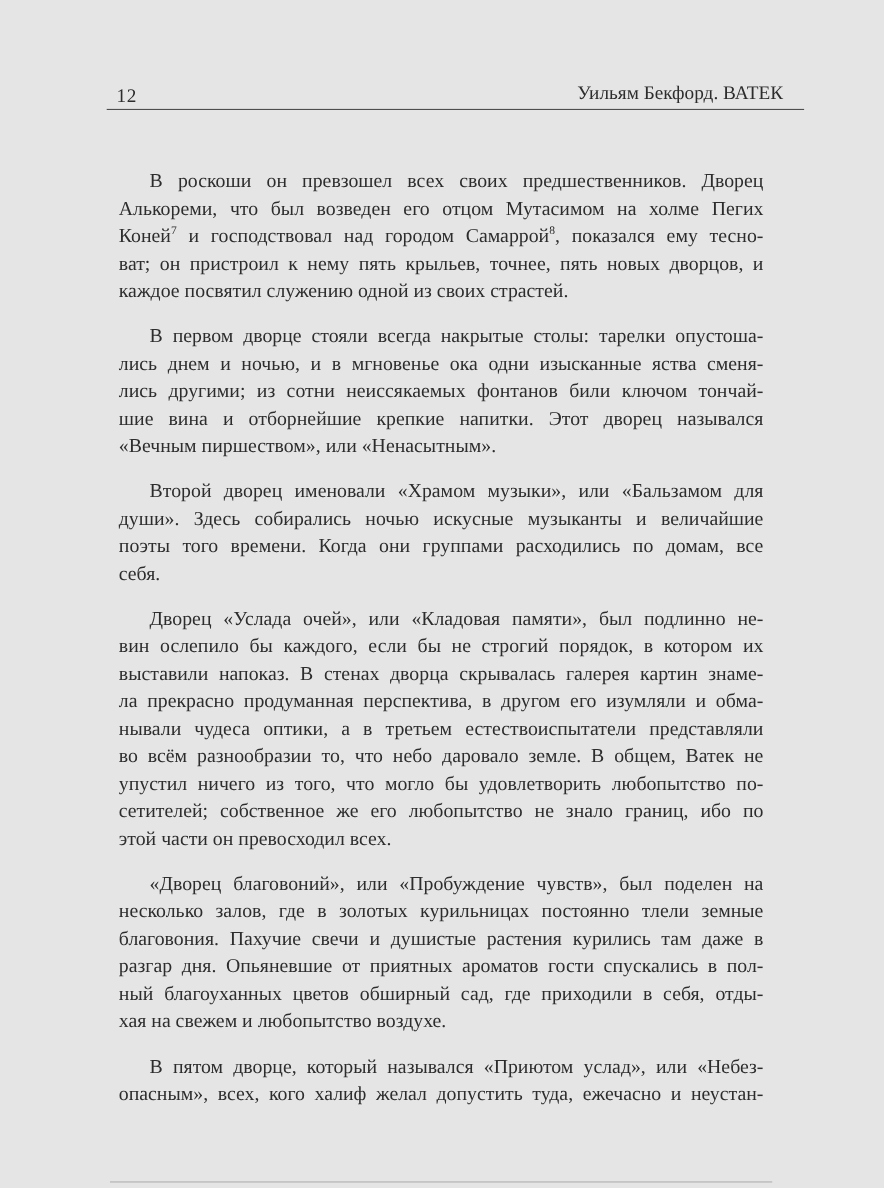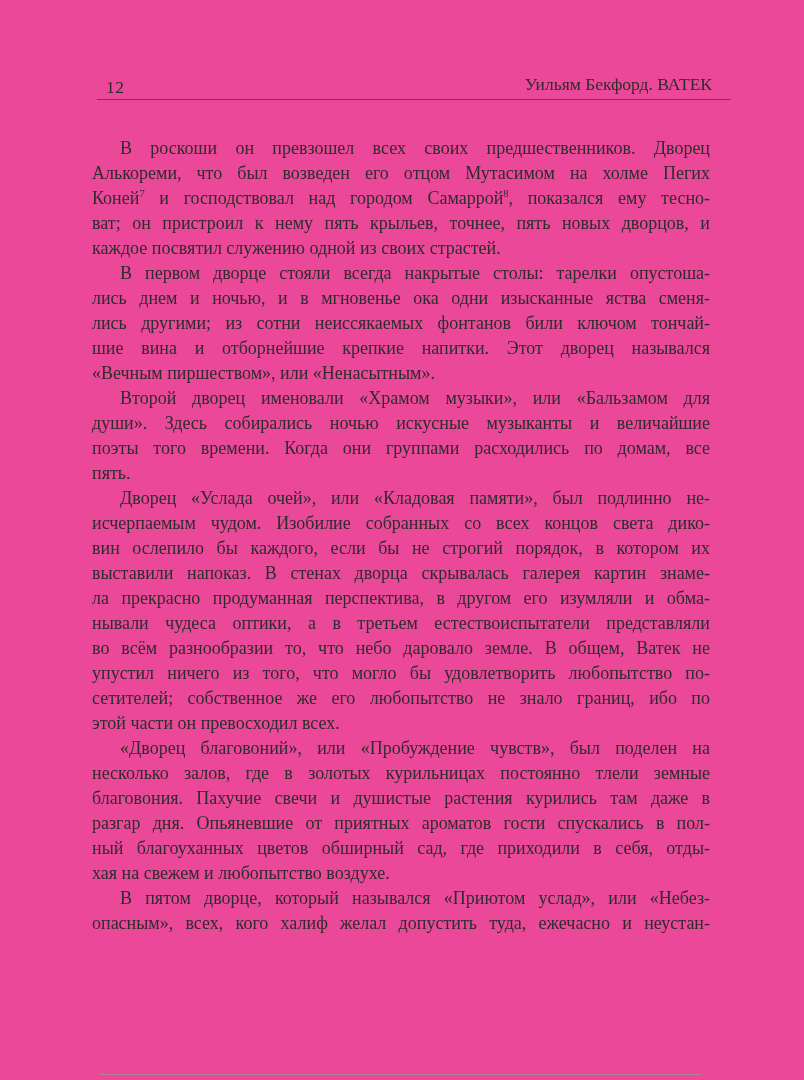--- a/index.html
+++ b/index.html
@@ -4,21 +4,21 @@
 <style>
   html, body {
     margin: 0;
     padding: 0;
     background: #ffffff;
   }
   .page {
     position: relative;
     width: 804px;
     height: 1080px;
-    background: #ec4899;
+    background: #e5e5e5;
     font-family: "Liberation Serif", "DejaVu Serif", serif;
     color: #2d2d2d;
     overflow: hidden;
   }
   .header {
     position: absolute;
     left: 92px;
     top: 74px;
     width: 620px;
     height: 24px;
@@ -46,21 +46,21 @@
     background: #4e4e4e;
   }
   .body-text {
     position: absolute;
     left: 92px;
     top: 136px;
     width: 618px;
     font-size: 18px;
     line-height: 25px;
   }
-  .para { margin: 0; }
+  .para { margin: 16px; }
   .line {
     height: 25px;
     white-space: nowrap;
     text-align: justify;
     text-align-last: justify;
     text-justify: inter-word;
   }
   .line.first { text-indent: 28px; }
   .line.last  { text-align-last: left; }
   sup {
@@ -102,25 +102,24 @@
         <div class="line first">В первом дворце стояли всегда накрытые столы: тарелки опустоша-</div>
         <div class="line">лись днем и ночью, и в мгновенье ока одни изысканные яства сменя-</div>
         <div class="line">лись другими; из сотни неиссякаемых фонтанов били ключом тончай-</div>
         <div class="line">шие вина и отборнейшие крепкие напитки. Этот дворец назывался</div>
         <div class="line last">«Вечным пиршеством», или «Ненасытным».</div>
       </div>
       <div class="para">
         <div class="line first">Второй дворец именовали «Храмом музыки», или «Бальзамом для</div>
         <div class="line">души». Здесь собирались ночью искусные музыканты и величайшие</div>
         <div class="line">поэты того времени. Когда они группами расходились по домам, все</div>
-        <div class="line last">пять.</div>
+        <div class="line last">себя.</div>
       </div>
       <div class="para">
         <div class="line first">Дворец «Услада очей», или «Кладовая памяти», был подлинно не-</div>
-        <div class="line">исчерпаемым чудом. Изобилие собранных со всех концов света дико-</div>
         <div class="line">вин ослепило бы каждого, если бы не строгий порядок, в котором их</div>
         <div class="line">выставили напоказ. В стенах дворца скрывалась галерея картин знаме-</div>
         <div class="line">ла прекрасно продуманная перспектива, в другом его изумляли и обма-</div>
         <div class="line">нывали чудеса оптики, а в третьем естествоиспытатели представляли</div>
         <div class="line">во всём разнообразии то, что небо даровало земле. В общем, Ватек не</div>
         <div class="line">упустил ничего из того, что могло бы удовлетворить любопытство по-</div>
         <div class="line">сетителей; собственное же его любопытство не знало границ, ибо по</div>
         <div class="line last">этой части он превосходил всех.</div>
       </div>
       <div class="para">

